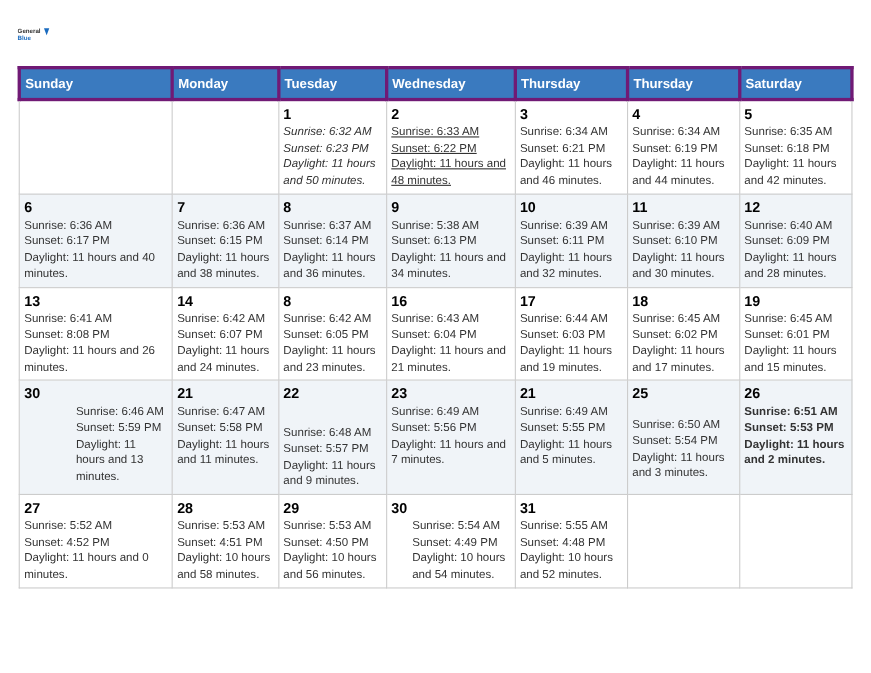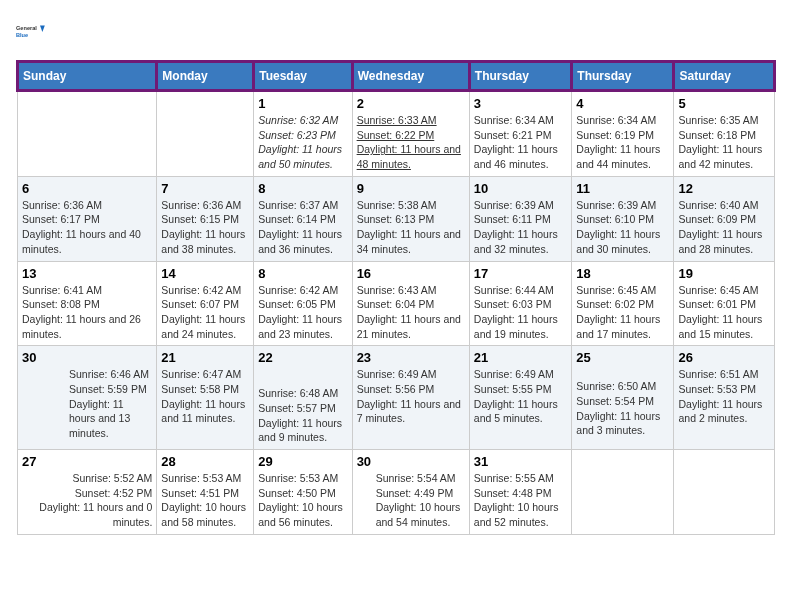--- a/index.html
+++ b/index.html
@@ -265,29 +265,29 @@
 Daylight: 11 hours and 5 minutes.</div>
         </td>
         <td>
           <span class="day-number">25</span>
           <div class="day-info" style="white-space: pre-line; margin-top: 14px;">Sunrise: 6:50 AM
 Sunset: 5:54 PM
 Daylight: 11 hours and 3 minutes.</div>
         </td>
         <td>
           <span class="day-number">26</span>
-          <div class="day-info" style="white-space: pre-line;">Sunrise: 6:51 AM
+          <div class="day-info" style="white-space: pre-line; font-weight: bold;">Sunrise: 6:51 AM
 Sunset: 5:53 PM
 Daylight: 11 hours and 2 minutes.</div>
         </td>
       </tr>
       <tr>
         <td>
           <span class="day-number">27</span>
-          <div class="day-info" style="white-space: pre-line; text-align: right;">Sunrise: 5:52 AM
+          <div class="day-info" style="white-space: pre-line;">Sunrise: 5:52 AM
 Sunset: 4:52 PM
 Daylight: 11 hours and 0 minutes.</div>
         </td>
         <td>
           <span class="day-number">28</span>
           <div class="day-info" style="white-space: pre-line;">Sunrise: 5:53 AM
 Sunset: 4:51 PM
 Daylight: 10 hours and 58 minutes.</div>
         </td>
         <td>

